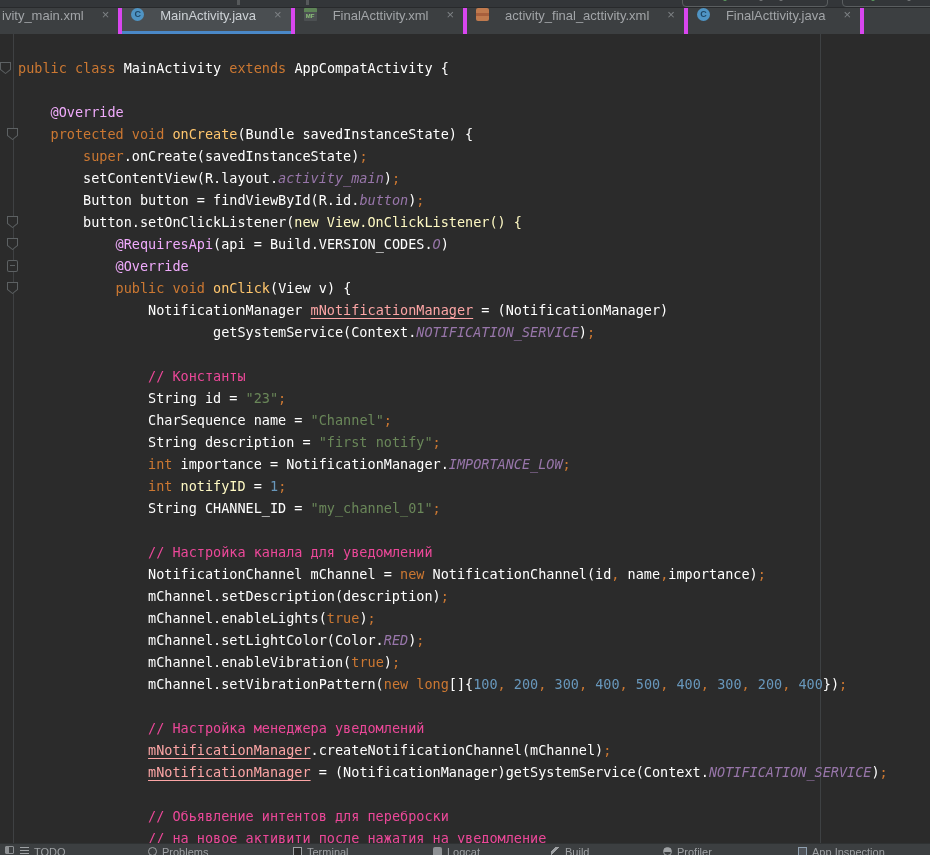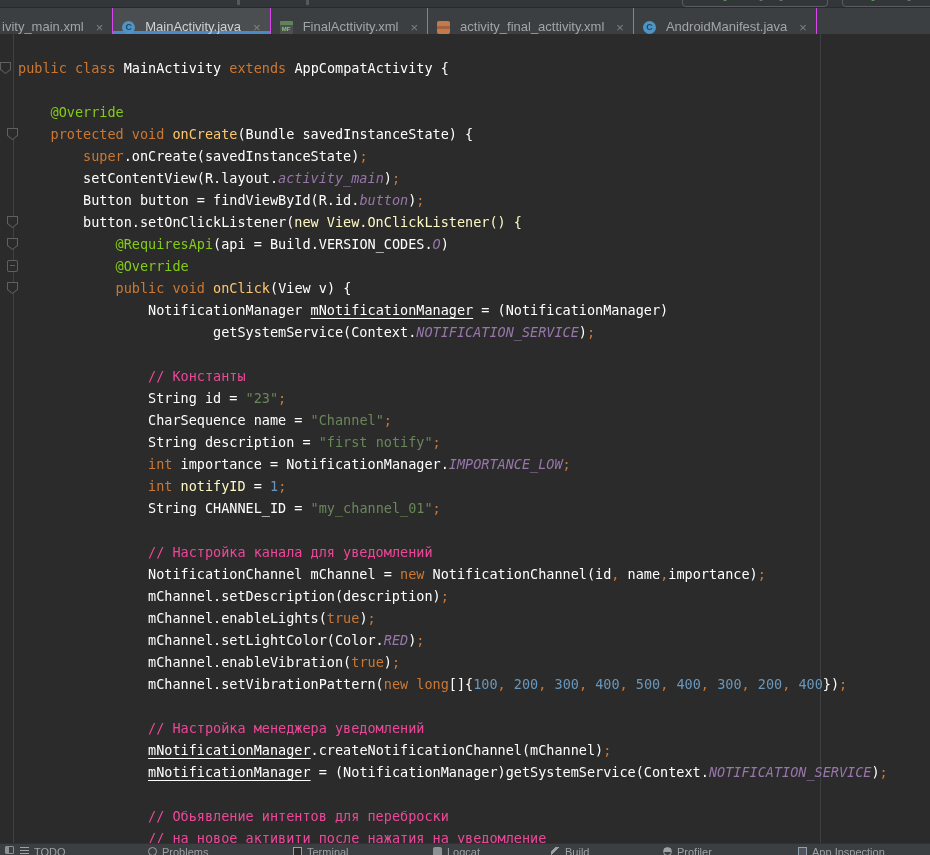--- a/index.html
+++ b/index.html
@@ -11,22 +11,22 @@
   #top-strip { position:relative; height:8px; background:#333639; border-bottom:1px solid #282A2C; overflow:hidden; }
   .widget-outline { position:absolute; top:-6px; height:13px; border:1px solid #5A5E60; border-radius:4px; }
   .w1 { left:682px; width:146px; }
   .w2 { left:842px; width:96px; }
   .mini-dot { position:absolute; top:2px; width:4px; height:4px; border-radius:50%; background:#5C9A5F; }
   .mini-dot.gray { background:#75787A; }
   .mini-tick { position:absolute; top:0; width:3px; height:5px; background:#56595B; }
 
   
   #tab-bar { display:flex; height:26px; background:#3C3F41; align-items:stretch; }
-  .tab { display:flex; align-items:flex-end; gap:10px; padding:0 9px; font-size:13px;
-         color:#A2A5A8; position:relative; cursor:default; border-right:1px solid #d946ef; }
+  .tab { display:flex; align-items:flex-start; gap:16px; padding:0 9px; font-size:13px;
+         color:#A2A5A8; position:relative; cursor:default; border-right:4px solid #d946ef; }
   .tab.active { background:#4A4E51; color:#CDD2D6; box-shadow:inset 0 -3px 0 #4A88C7; }
   .tab.truncated { padding-left:2px; }
   .tab-close { font-size:13px; color:#7E8285; line-height:1; margin-left:2px; }
   .ticon { flex:0 0 auto; display:inline-block; }
   .icon-java-class { width:13px; height:13px; border-radius:50%; background:#4F94C4;
         color:#1F4766; font:bold 9px/13px "Liberation Sans",sans-serif; text-align:center; }
   .icon-manifest { width:13px; height:13px; background:linear-gradient(#5E8457 0 4px,#4C5052 4px);
         color:#8CC07A; font:bold 6px/9px "Liberation Sans",sans-serif; text-align:center;
         padding-top:4px; border-radius:1px; }
   .icon-xml-orange { width:13px; height:13px; border-radius:2px;
@@ -36,27 +36,27 @@
   #editor { position:absolute; top:34px; left:0; right:0; bottom:0; background:#2B2B2B; overflow:hidden; }
   #gutter-line { position:absolute; left:13px; top:0; bottom:0; width:1px; background:#3F4143; }
   #margin-guide { position:absolute; left:820px; top:0; bottom:0; width:1px; background:#3E4143; }
   #code { position:absolute; top:23px; left:18px; right:0;
           font-family:"DejaVu Sans Mono", monospace; font-size:13.5px; line-height:22px;
           white-space:pre; }
   .line { height:22px; position:relative; }
   .k { color:#CC7832; }
   .p { color:#ffffff; }
   .m { color:#FFC66D; }
-  .a { color:#84cc16; }
+  .a { color:#f0abfc; }
   .s { color:#6A8759; }
   .n { color:#6897BB; }
   .c { color:#ec4899; }
   .f { color:#9876AA; font-style:italic; }
   .d { color:#fef9c3; }
-  .u { color:#ffffff; text-decoration:underline; text-underline-offset:3px; }
+  .u { color:#fca5a5; text-decoration:underline; text-underline-offset:3px; }
 
   .fold { position:absolute; width:11px; height:12px; top:5px; left:-11px; }
   .fold.edge { left:-18px; }
   .fold .fo { position:absolute; inset:0; background:#5D6163;
               clip-path:polygon(0 0,100% 0,100% 65%,50% 100%,0 65%); }
   .fold .fi { position:absolute; inset:1px; background:#2B2B2B;
               clip-path:polygon(0 0,100% 0,100% 62%,50% 100%,0 62%); }
   .fold .fm { display:none; }
   .fold.closed .fo { clip-path:none; border-radius:2px; }
   .fold.closed .fi { clip-path:none; border-radius:1px; }
@@ -113,21 +113,21 @@
         <span>FinalActtivity.xml</span>
         <span class="tab-close">×</span>
       </div>
       <div class="tab">
         <span class="ticon icon-xml-orange"></span>
         <span>activity_final_acttivity.xml</span>
         <span class="tab-close">×</span>
       </div>
       <div class="tab">
         <span class="ticon icon-java-class">C</span>
-        <span>AndroidManifest.java</span>
+        <span>FinalActtivity.java</span>
         <span class="tab-close">×</span>
       </div>
     </div>
 
   <div id="editor">
     <div id="gutter-line"></div>
     <div id="margin-guide"></div>
     <div id="code"><div class="line"><span class="fold edge"><i class="fo" style="display: block;"></i><i class="fi" style="display: block;"></i></span><span class="k">public class </span><span class="p">MainActivity </span><span class="k">extends </span><span class="p">AppCompatActivity {</span></div><div class="line"></div><div class="line"><span class="p">    </span><span class="a">@Override</span></div><div class="line"><span class="fold"><i class="fo" style="display: block;"></i><i class="fi" style="display: block;"></i></span><span class="p">    </span><span class="k">protected void </span><span class="m">onCreate</span><span class="p">(Bundle savedInstanceState) {</span></div><div class="line"><span class="p">        </span><span class="k">super</span><span class="p">.onCreate(savedInstanceState)</span><span class="k">;</span></div><div class="line"><span class="p">        setContentView(R.layout.</span><span class="f">activity_main</span><span class="p">)</span><span class="k">;</span></div><div class="line"><span class="p">        Button button = findViewById(R.id.</span><span class="f">button</span><span class="p">)</span><span class="k">;</span></div><div class="line"><span class="fold"><i class="fo" style="display: block;"></i><i class="fi" style="display: block;"></i></span><span class="p">        button.setOnClickListener(</span><span class="d">new View.OnClickListener() {</span></div><div class="line"><span class="fold"><i class="fo" style="display: block;"></i><i class="fi" style="display: block;"></i></span><span class="p">            </span><span class="a">@RequiresApi</span><span class="p">(api = Build.VERSION_CODES.</span><span class="f">O</span><span class="p">)</span></div><div class="line"><span class="fold closed"><i class="fo" style="display: block;"></i><i class="fi" style="display: block;"></i><i class="fm" style="display: block;"></i></span><span class="p">            </span><span class="a">@Override</span></div><div class="line"><span class="fold"><i class="fo" style="display: block;"></i><i class="fi" style="display: block;"></i></span><span class="p">            </span><span class="k">public void </span><span class="m">onClick</span><span class="p">(View v) {</span></div><div class="line"><span class="p">                NotificationManager </span><span class="u">mNotificationManager</span><span class="p"> = (NotificationManager)</span></div><div class="line"><span class="p">                        getSystemService(Context.</span><span class="f">NOTIFICATION_SERVICE</span><span class="p">)</span><span class="k">;</span></div><div class="line"></div><div class="line"><span class="p">                </span><span class="c">// Константы</span></div><div class="line"><span class="p">                String id = </span><span class="s">"23"</span><span class="k">;</span></div><div class="line"><span class="p">                CharSequence name = </span><span class="s">"Channel"</span><span class="k">;</span></div><div class="line"><span class="p">                String description = </span><span class="s">"first notify"</span><span class="k">;</span></div><div class="line"><span class="p">                </span><span class="k">int</span><span class="p"> importance = NotificationManager.</span><span class="f">IMPORTANCE_LOW</span><span class="k">;</span></div><div class="line"><span class="p">                </span><span class="k">int</span><span class="p"> </span><span class="d">notifyID</span><span class="p"> = </span><span class="n">1</span><span class="k">;</span></div><div class="line"><span class="p">                String CHANNEL_ID = </span><span class="s">"my_channel_01"</span><span class="k">;</span></div><div class="line"></div><div class="line"><span class="p">                </span><span class="c">// Настройка канала для уведомлений</span></div><div class="line"><span class="p">                NotificationChannel mChannel = </span><span class="k">new</span><span class="p"> NotificationChannel(id</span><span class="k">,</span><span class="p"> name</span><span class="k">,</span><span class="p">importance)</span><span class="k">;</span></div><div class="line"><span class="p">                mChannel.setDescription(description)</span><span class="k">;</span></div><div class="line"><span class="p">                mChannel.enableLights(</span><span class="k">true</span><span class="p">)</span><span class="k">;</span></div><div class="line"><span class="p">                mChannel.setLightColor(Color.</span><span class="f">RED</span><span class="p">)</span><span class="k">;</span></div><div class="line"><span class="p">                mChannel.enableVibration(</span><span class="k">true</span><span class="p">)</span><span class="k">;</span></div><div class="line"><span class="p">                mChannel.setVibrationPattern(</span><span class="k">new</span><span class="p"> </span><span class="k">long</span><span class="p">[]{</span><span class="n">100</span><span class="k">, </span><span class="n">200</span><span class="k">, </span><span class="n">300</span><span class="k">, </span><span class="n">400</span><span class="k">, </span><span class="n">500</span><span class="k">, </span><span class="n">400</span><span class="k">, </span><span class="n">300</span><span class="k">, </span><span class="n">200</span><span class="k">, </span><span class="n">400</span><span class="p">})</span><span class="k">;</span></div><div class="line"></div><div class="line"><span class="p">                </span><span class="c">// Настройка менеджера уведомлений</span></div><div class="line"><span class="p">                </span><span class="u">mNotificationManager</span><span class="p">.createNotificationChannel(mChannel)</span><span class="k">;</span></div><div class="line"><span class="p">                </span><span class="u">mNotificationManager</span><span class="p"> = (NotificationManager)getSystemService(Context.</span><span class="f">NOTIFICATION_SERVICE</span><span class="p">)</span><span class="k">;</span></div><div class="line"></div><div class="line"><span class="p">                </span><span class="c">// Обьявление интентов для переброски</span></div><div class="line"><span class="p">                </span><span class="c">// на новое активити после нажатия на уведомление</span></div></div>
   </div>
 

